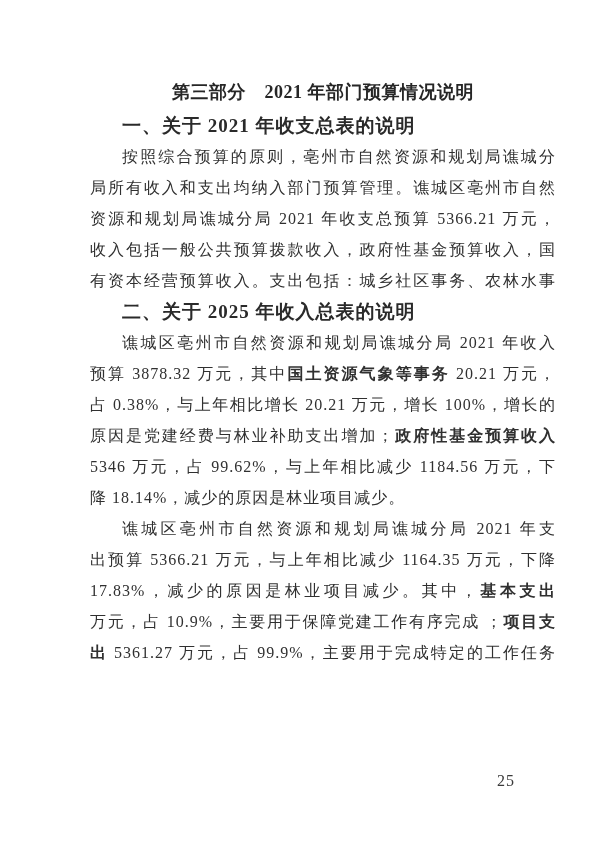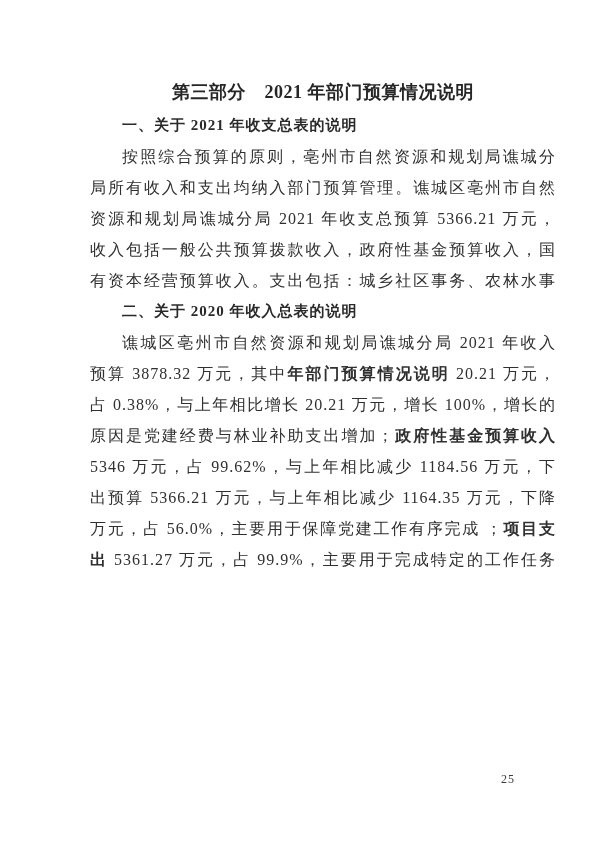--- a/index.html
+++ b/index.html
@@ -27,21 +27,21 @@
     font-size: 18px;
     font-weight: 700;
     letter-spacing: 0.5px;
     color: #262626;
     white-space: nowrap;
   }
   .section-heading {
     height: 31px;
     line-height: 31px;
     padding-left: 32px;
-    font-size: 15px;
+    font-size: 19px;
     font-weight: 700;
     letter-spacing: 1px;
     color: #2a2a2a;
     white-space: nowrap;
   }
   .paragraph {
     margin: 0;
   }
   .line {
     height: 31px;
@@ -60,21 +60,21 @@
   .line.indent {
     text-indent: 32px;
   }
   .seg-bold {
     font-weight: 700;
   }
   .page-number {
     position: absolute;
     top: 772px;
     right: 85px;
-    font-size: 12px;
+    font-size: 16px;
     letter-spacing: 1px;
     color: #3a3a3a;
   }
 </style>
 </head>
 <body>
 
 <div class="page">
   <h1 class="doc-title">第三部分　2021 年部门预算情况说明</h1>
   <div class="doc-body" id="doc-body">
@@ -82,31 +82,34 @@
         <div class="section-heading">一、关于 2021 年收支总表的说明</div>
         <div class="paragraph">
           <div class="line justify indent"><span class="seg">按照综合预算的原则，亳州市自然资源和规划局谯城分</span></div>
           <div class="line justify"><span class="seg">局所有收入和支出均纳入部门预算管理。谯城区亳州市自然</span></div>
           <div class="line justify"><span class="seg">资源和规划局谯城分局 2021 年收支总预算 5366.21 万元，</span></div>
           <div class="line justify"><span class="seg">收入包括一般公共预算拨款收入，政府性基金预算收入，国</span></div>
           <div class="line justify"><span class="seg">有资本经营预算收入。支出包括：城乡社区事务、农林水事</span></div>
         </div>
       </div>
       <div class="section">
-        <div class="section-heading">二、关于 2020 年收入总表的说明</div>
+        <div class="section-heading">二、关于 2025 年收入总表的说明</div>
         <div class="paragraph">
           <div class="line justify indent"><span class="seg">谯城区亳州市自然资源和规划局谯城分局 2021 年收入</span></div>
-          <div class="line justify"><span class="seg">预算 3878.32 万元，其中</span><span class="seg-bold">年部门预算情况说明</span><span class="seg"> 20.21 万元，</span></div>
+          <div class="line justify"><span class="seg">预算 3878.32 万元，其中</span><span class="seg-bold">国土资源气象等事务</span><span class="seg"> 20.21 万元，</span></div>
           <div class="line justify"><span class="seg">占 0.38%，与上年相比增长 20.21 万元，增长 100%，增长的</span></div>
           <div class="line justify"><span class="seg">原因是党建经费与林业补助支出增加；</span><span class="seg-bold">政府性基金预算收入</span></div>
           <div class="line justify"><span class="seg">5346 万元，占 99.62%，与上年相比减少 1184.56 万元，下</span></div>
+          <div class="line no-justify"><span class="seg">降 18.14%，减少的原因是林业项目减少。</span></div>
         </div>
       </div>
       <div class="section">
         <div class="paragraph">
+          <div class="line justify indent"><span class="seg">谯城区亳州市自然资源和规划局谯城分局 2021 年支</span></div>
           <div class="line justify"><span class="seg">出预算 5366.21 万元，与上年相比减少 1164.35 万元，下降</span></div>
-          <div class="line justify"><span class="seg">万元，占 56.0%，主要用于保障党建工作有序完成 ；</span><span class="seg-bold">项目支</span></div>
+          <div class="line justify"><span class="seg">17.83%，减少的原因是林业项目减少。其中，</span><span class="seg-bold">基本支出</span></div>
+          <div class="line justify"><span class="seg">万元，占 10.9%，主要用于保障党建工作有序完成 ；</span><span class="seg-bold">项目支</span></div>
           <div class="line justify"><span class="seg-bold">出</span><span class="seg"> 5361.27 万元，占 99.9%，主要用于完成特定的工作任务</span></div>
         </div>
       </div>
     </div>
   <div class="page-number">25</div>
 </div>
 
 </body></html>

